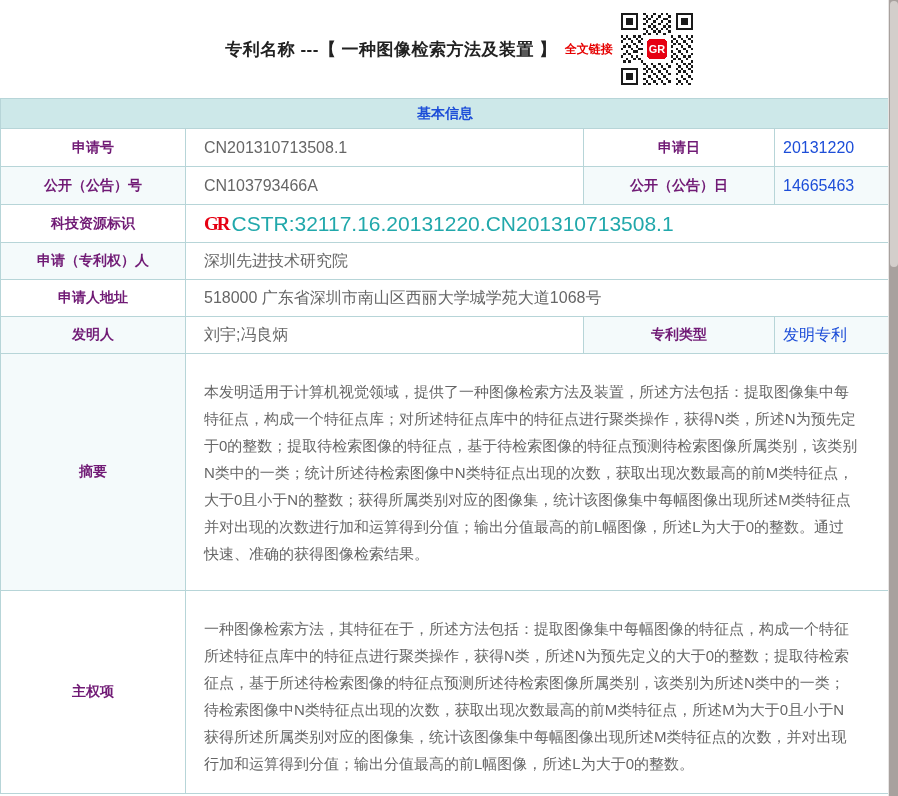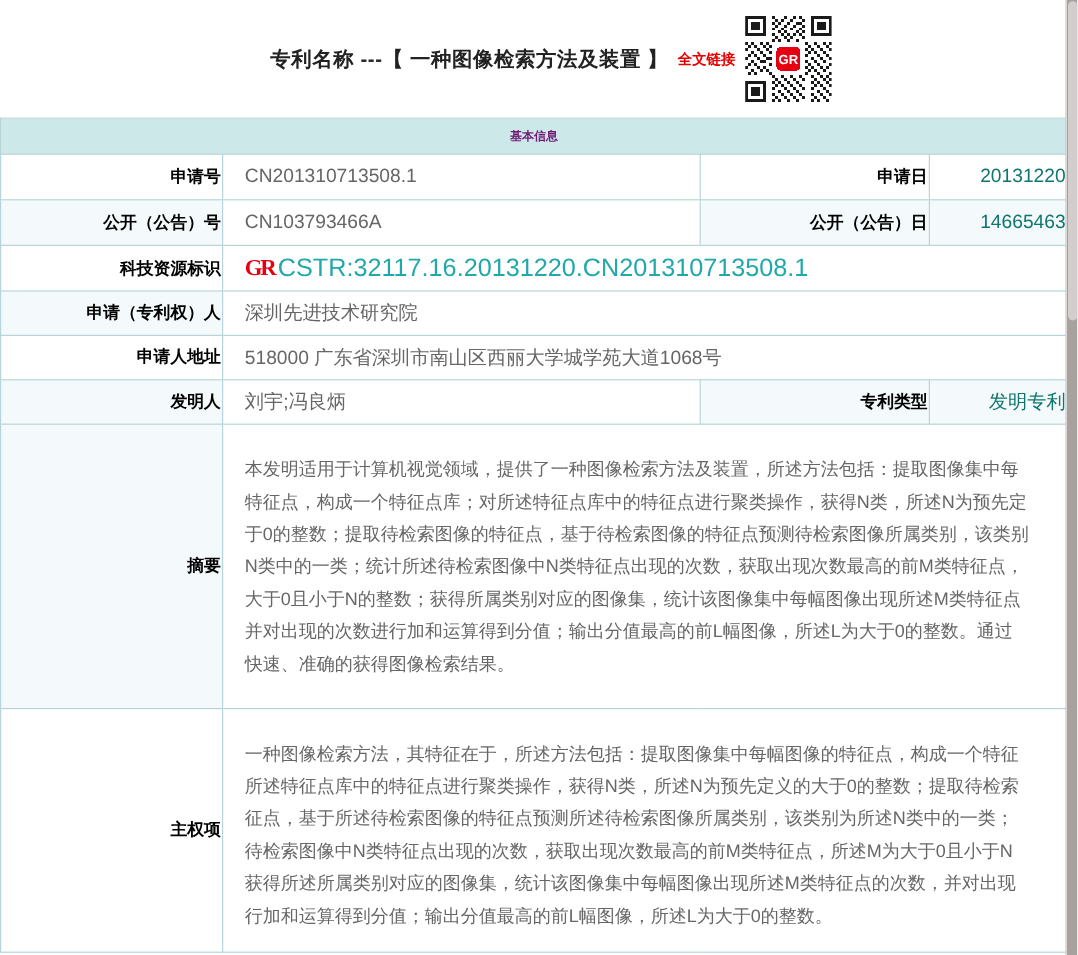--- a/index.html
+++ b/index.html
@@ -11,34 +11,34 @@
   .title-bar{
     height:98px;display:flex;align-items:center;justify-content:center;gap:8px;padding-left:20px;
   }
   .patent-title{font-size:17px;font-weight:bold;color:#222;letter-spacing:.5px;}
   .fulltext-link{font-size:12px;font-weight:bold;color:#e60000;text-decoration:none;cursor:pointer;}
   .qr{width:72px;height:72px;display:block;}
   
   table.info{border-collapse:collapse;table-layout:fixed;width:889px;margin-top:0;}
   table.info td{border:1px solid #b7d5d8;overflow:hidden;}
   .sec-header{
-    background:#cde8e9;color:#701a75;font-size:10px;font-weight:bold;
+    background:#cde8e9;color:#1d4ed8;font-size:14px;font-weight:bold;
     text-align:center;height:27px;
   }
   td.lbl{
-    color:#000000;font-size:14px;font-weight:bold;text-align:right;
+    color:#701a75;font-size:14px;font-weight:bold;text-align:center;
     background:#fff;
   }
   tr.tint td{background:#f4fafb;}
   tr.tint td.val, tr.plain td.val{background:#fff;}
   tr.tint td.lbl{background:#f4fafb;}
   td.val{
     color:#666;font-size:16px;text-align:left;padding-left:18px;background:#fff;
   }
-  td.val2{color:#0f766e;font-size:16px;text-align:right;padding-left:8px;background:#fff;}
+  td.val2{color:#1d4ed8;font-size:16px;text-align:left;padding-left:8px;background:#fff;}
   .longtext{
     white-space:pre;line-height:27px;font-size:15px;color:#666;
     display:block;
   }
   td.bigcell{vertical-align:top;padding:24px 0 0 18px;}
   .cstr-wrap{display:flex;align-items:center;}
   .gr-icon{
     color:#e60012;font-weight:bold;font-size:19px;letter-spacing:-2px;
     font-family:"Liberation Serif","DejaVu Serif",serif;margin-right:3px;line-height:1;
   }

